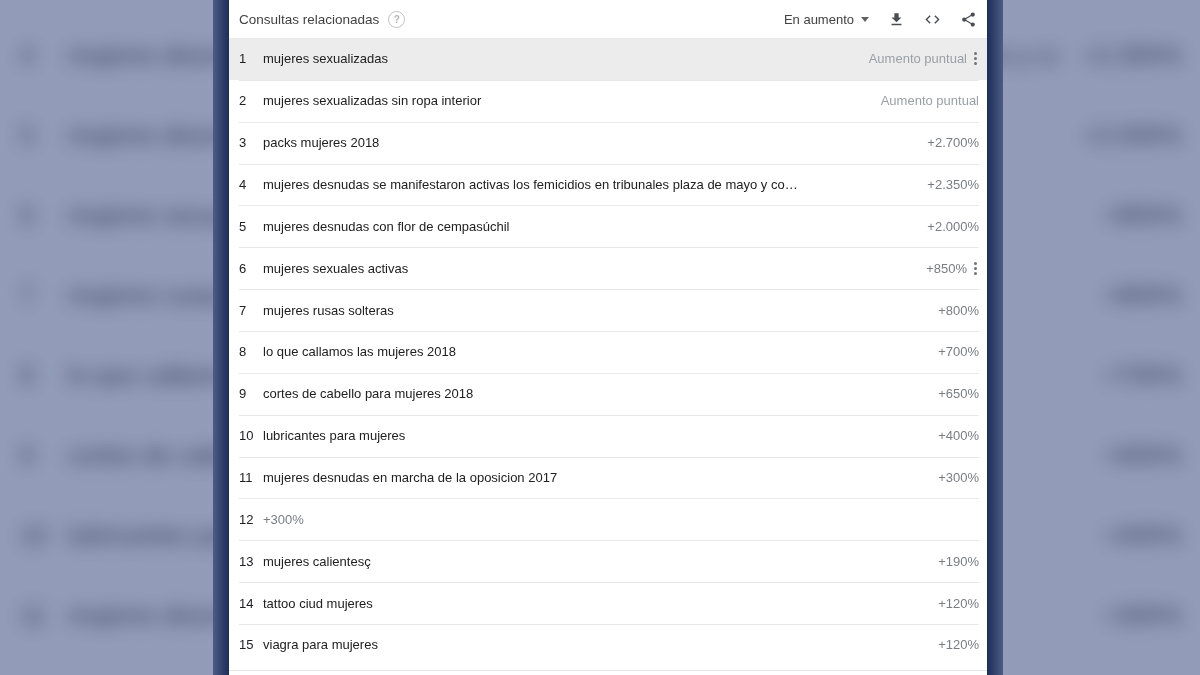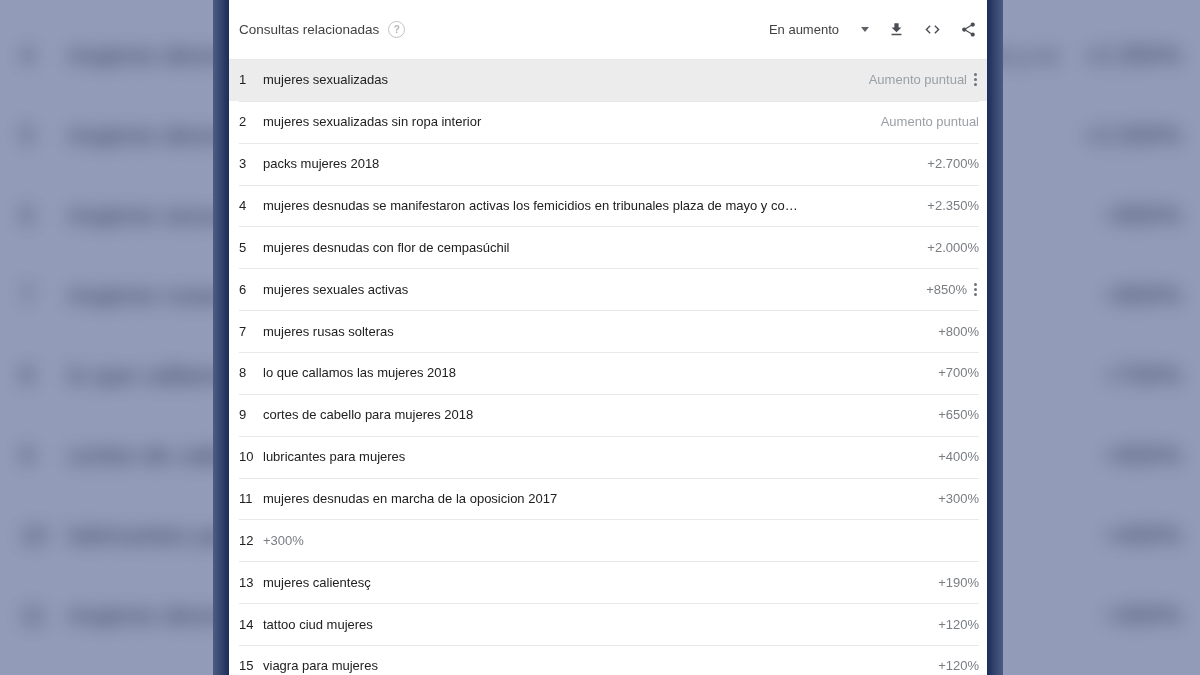--- a/index.html
+++ b/index.html
@@ -15,28 +15,28 @@
   .b-rank{width:48px;flex:none;}
   .b-query{flex:1;overflow:hidden;}
   .b-value{flex:none;margin-left:24px;}
   
   .frame{position:absolute;top:0;bottom:0;width:16px;}
   .frame-left{left:213px;background:linear-gradient(90deg,#4d5c84,#1b2d59);}
   .frame-right{left:987px;background:linear-gradient(90deg,#1b2d59,#4d5c84);}
   
   .card{position:absolute;left:229px;top:0;width:758px;height:675px;background:#fff;
         display:flex;flex-direction:column;}
-  .card-header{height:59px;flex:none;display:flex;align-items:center;
+  .card-header{height:38px;flex:none;display:flex;align-items:center;
                padding:0 10px 0 10px;}
   .title{font-size:13.5px;color:#424242;}
   .help{display:inline-flex;align-items:center;justify-content:center;
         width:15px;height:15px;border:1.5px solid #c2c2c2;border-radius:50%;
         color:#b5b5b5;font-size:10px;font-weight:bold;margin-left:9px;cursor:pointer;}
   .header-right{margin-left:auto;display:flex;align-items:center;gap:19px;}
-  .sort{display:flex;align-items:center;gap:22px;cursor:pointer;}
+  .sort{display:flex;align-items:center;gap:7px;cursor:pointer;}
   .sort-label{font-size:13px;color:#424242;}
   .caret{width:0;height:0;border-left:4.5px solid transparent;
          border-right:4.5px solid transparent;border-top:5.5px solid #5f6368;}
   .hicon{width:17px;height:17px;display:inline-flex;cursor:pointer;}
   .hicon svg{width:17px;height:17px;fill:#4a4d52;}
   
   .rows{flex:1;display:flex;flex-direction:column;}
   .row{height:41.87px;flex:none;display:flex;align-items:center;
        padding:0 8px 0 10px;position:relative;cursor:pointer;}
   .row::before{content:"";position:absolute;top:0;left:10px;right:8px;height:1px;

